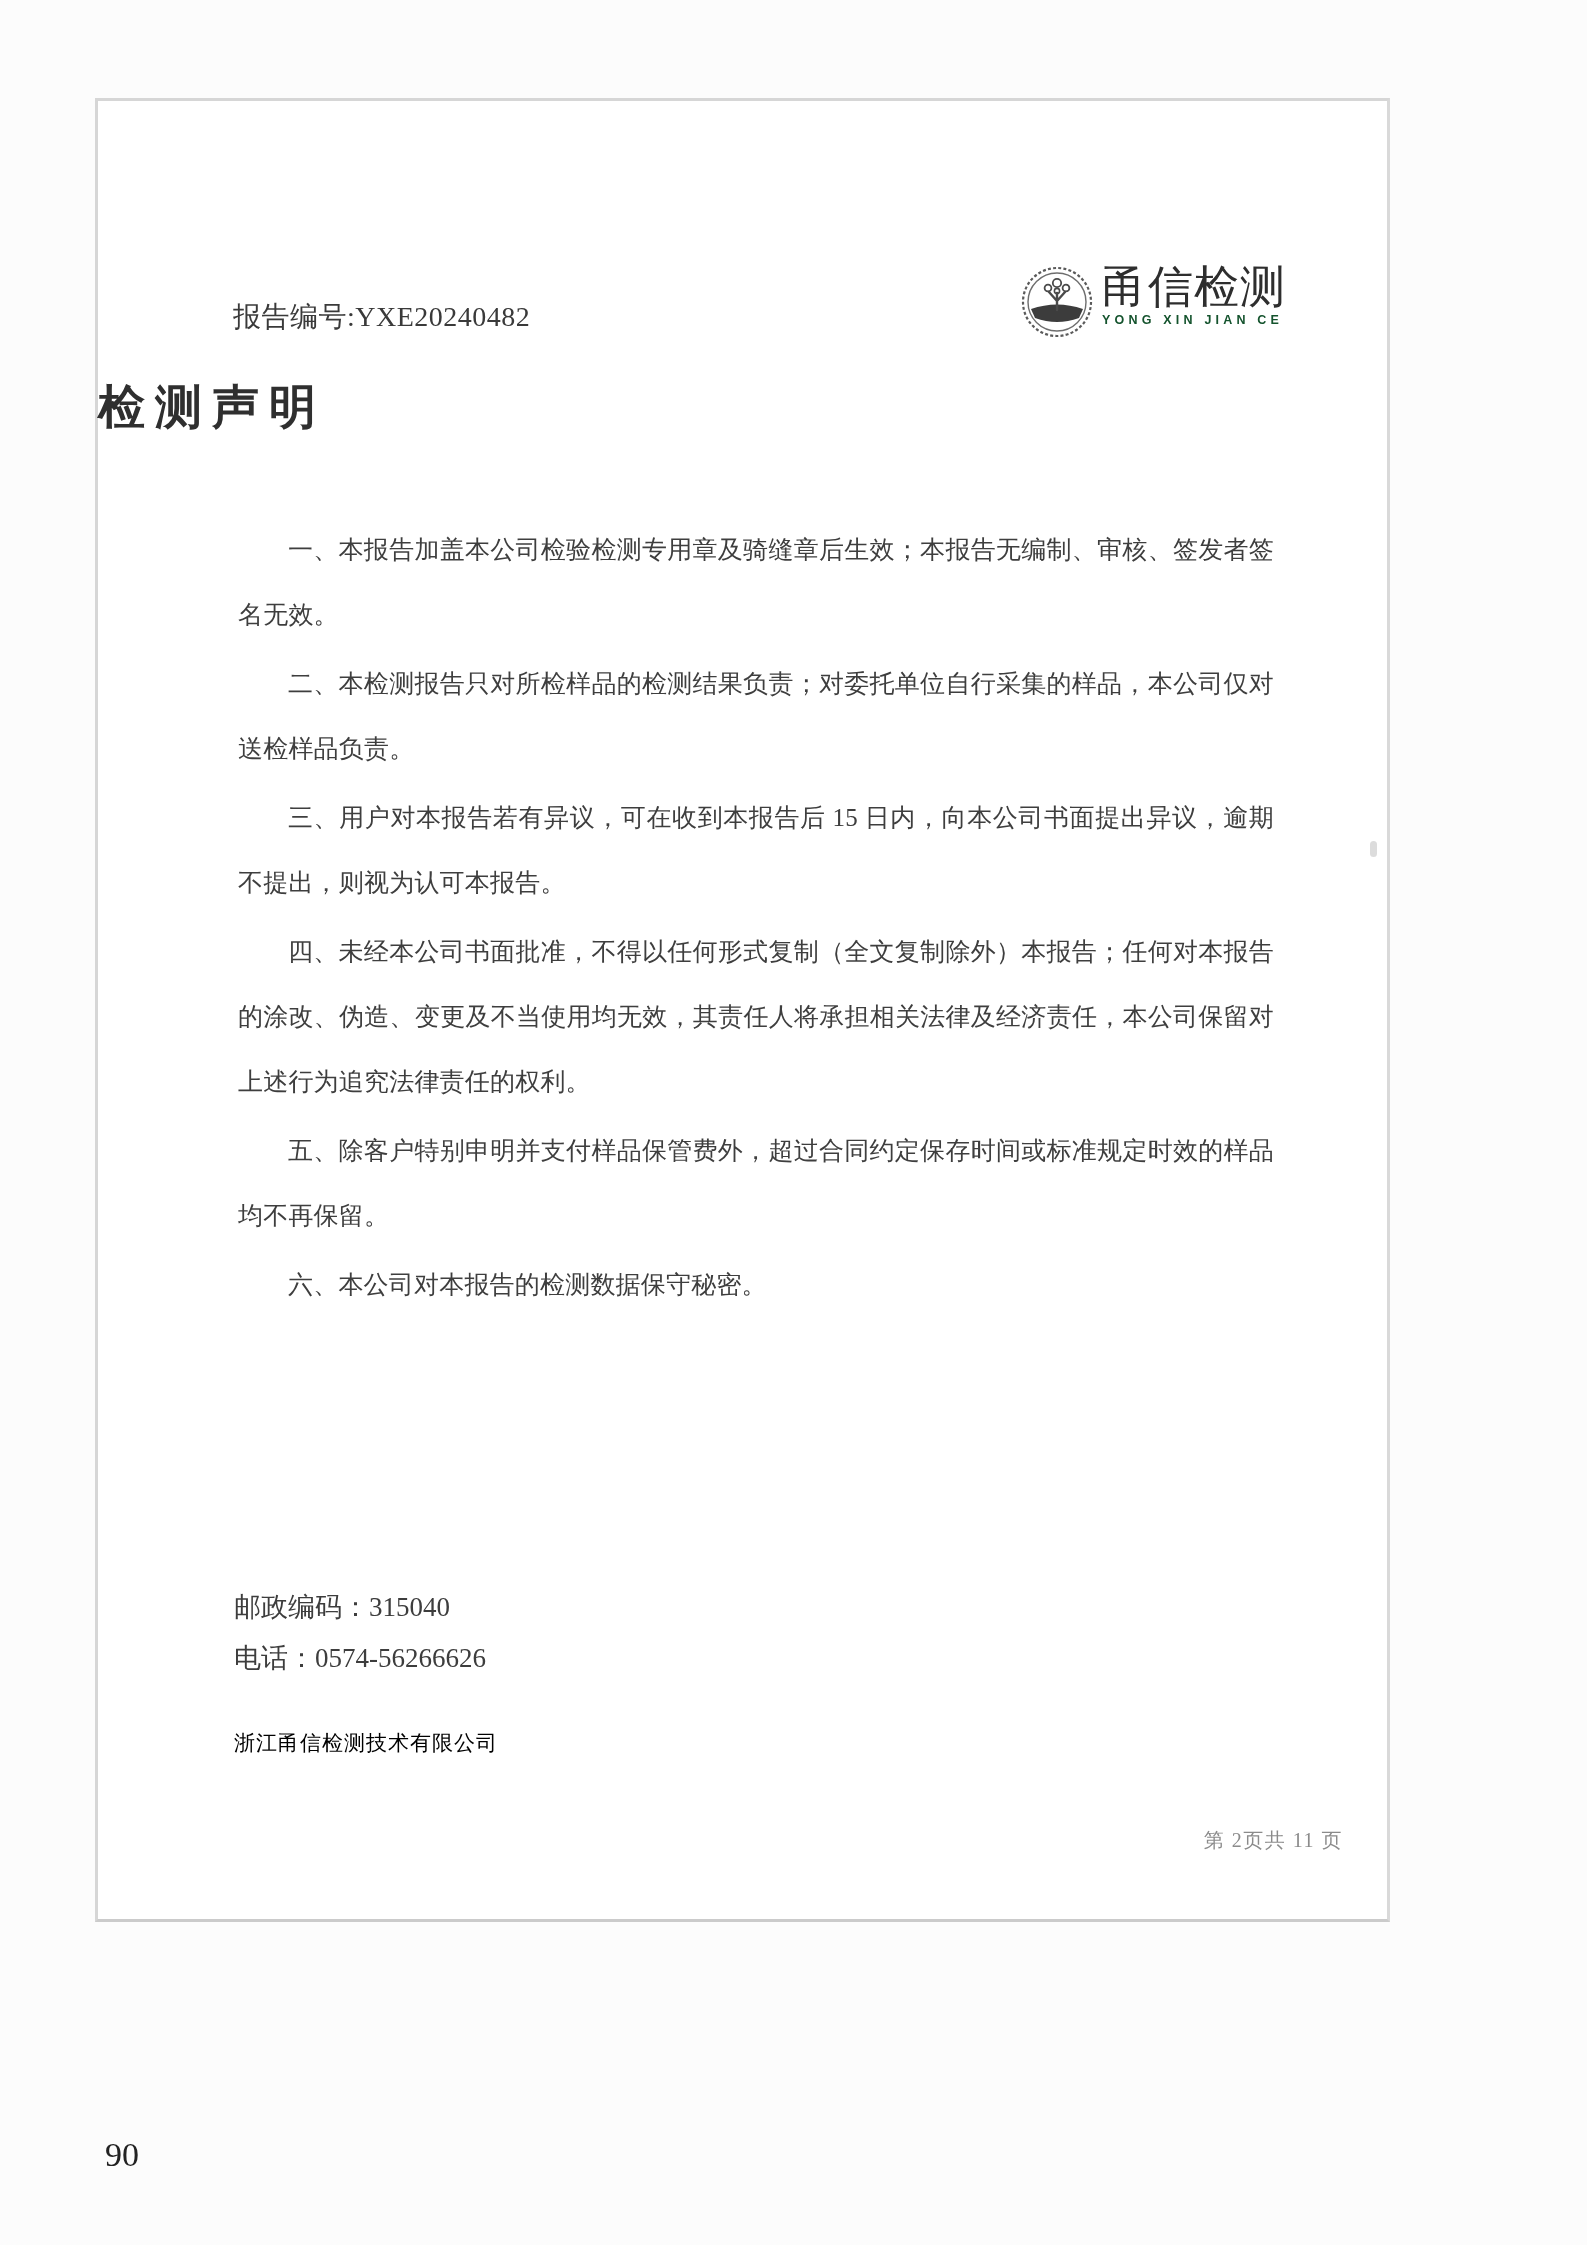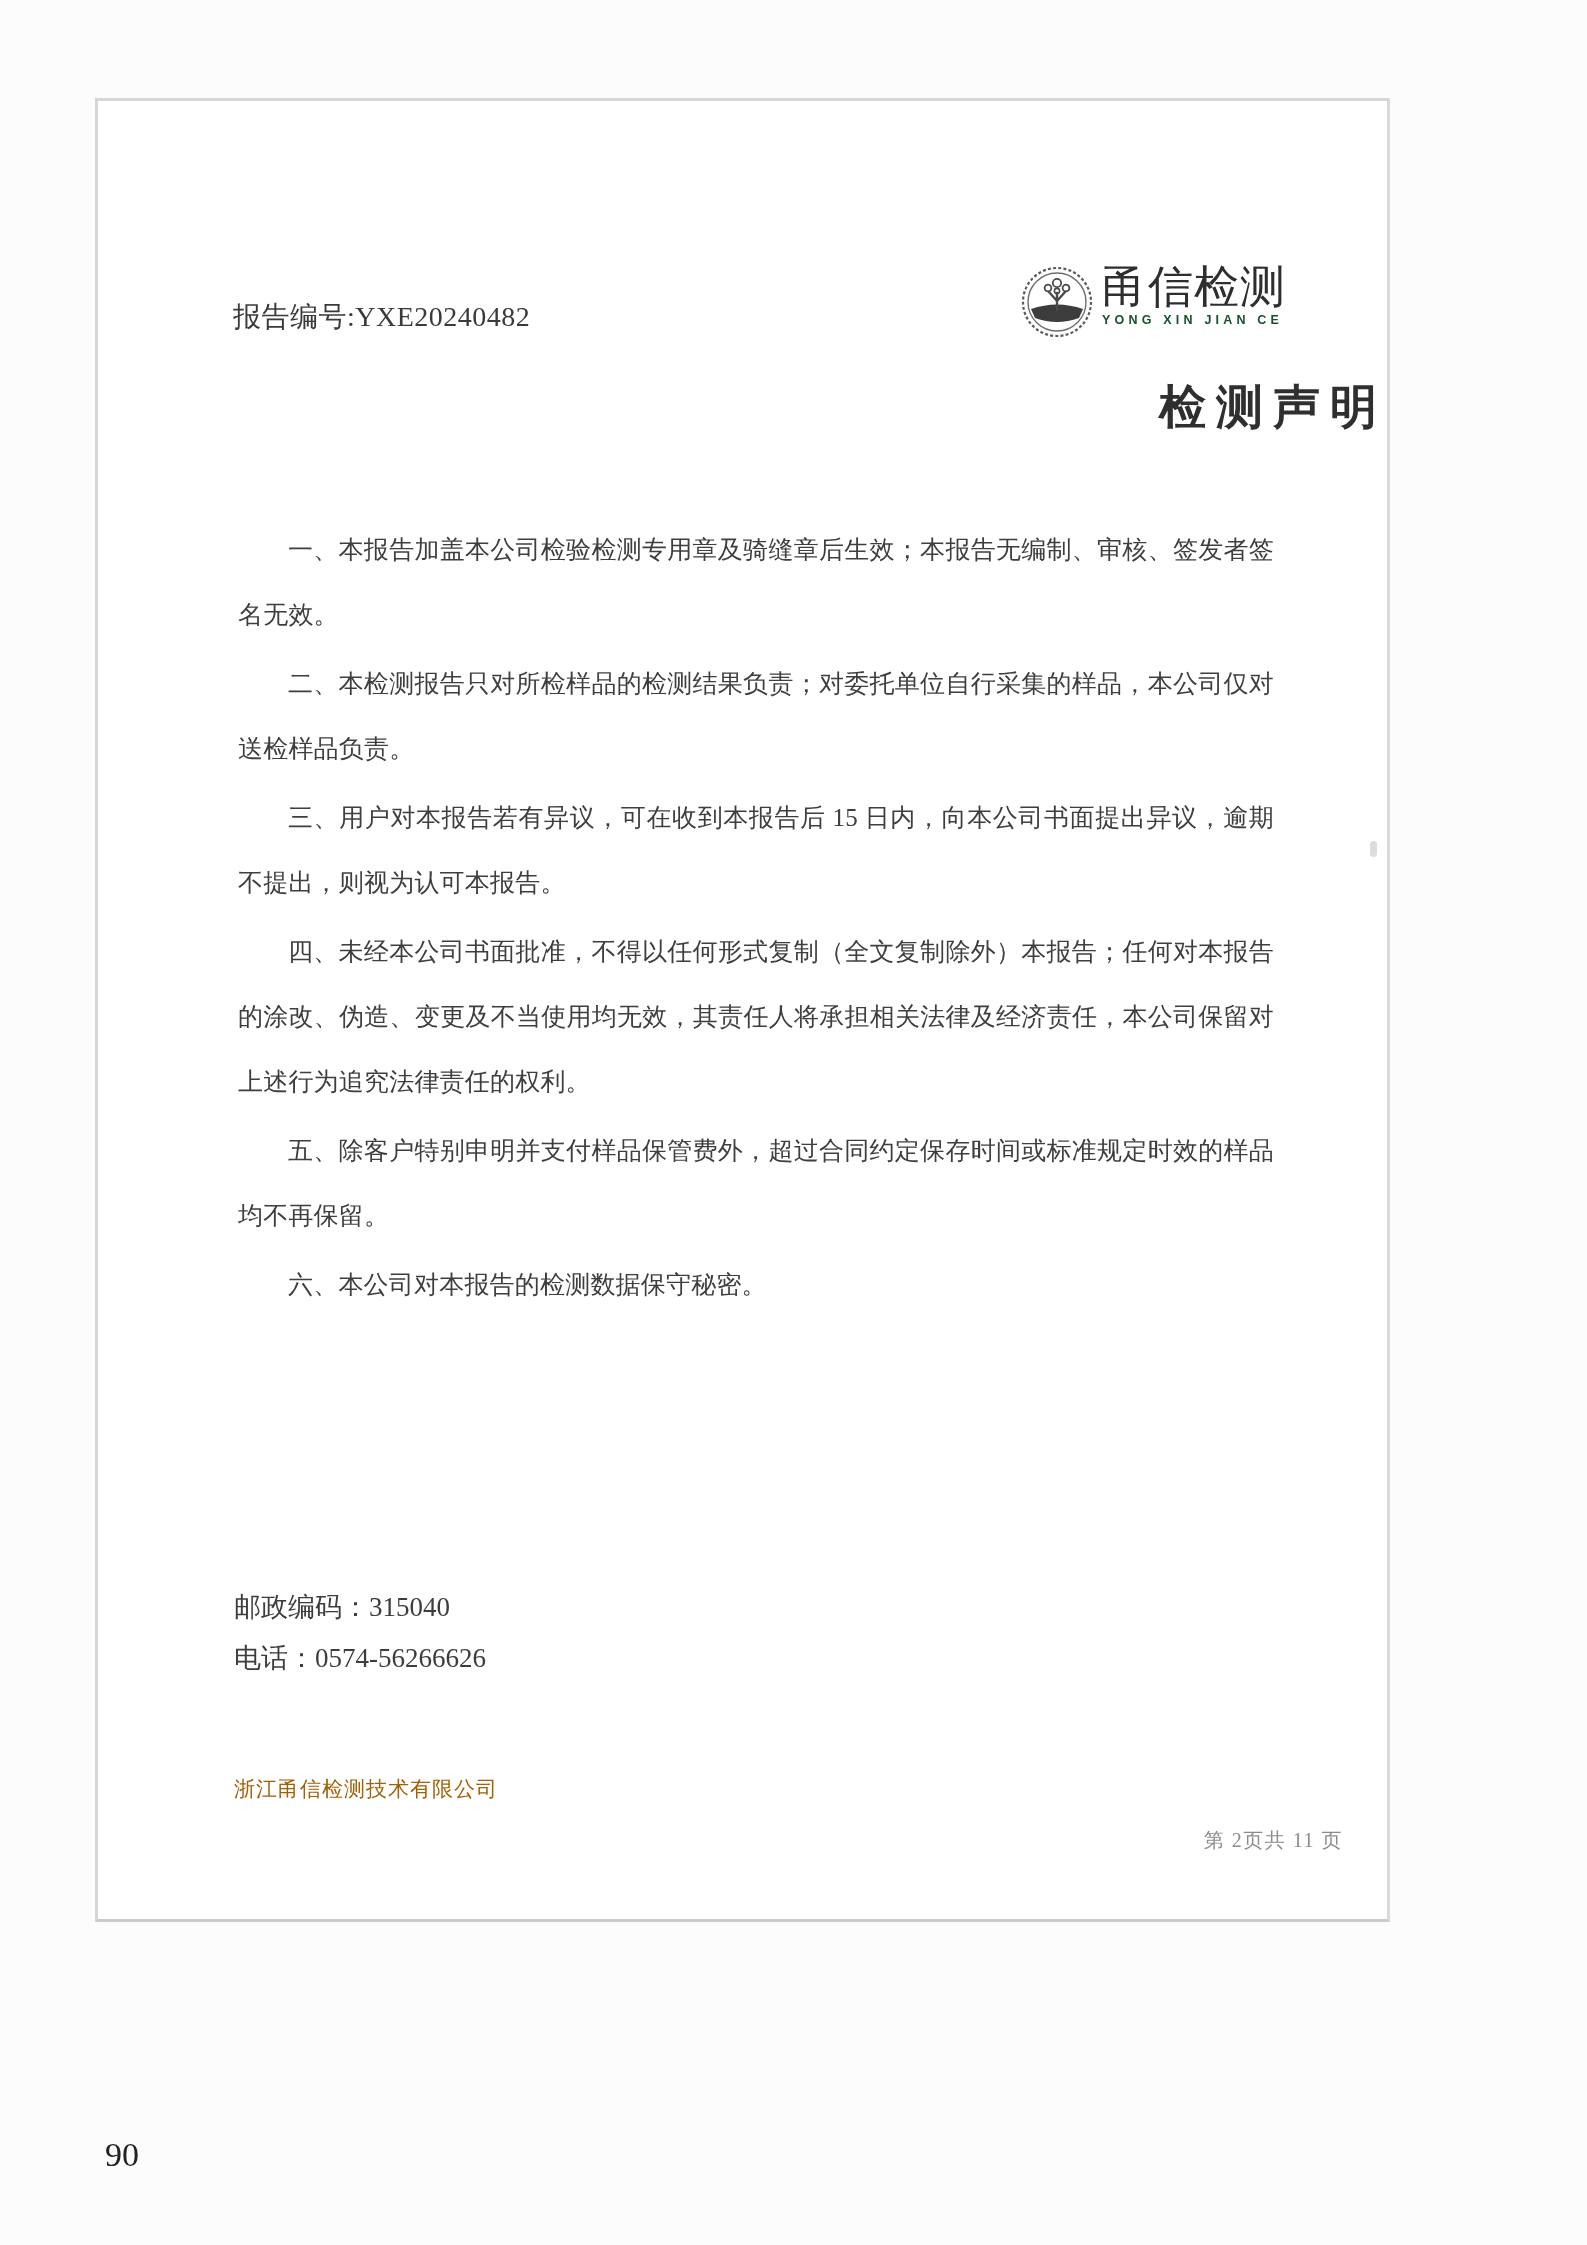--- a/index.html
+++ b/index.html
@@ -72,21 +72,21 @@
     color: #14532d;
     margin-top: 3px;
     white-space: nowrap;
   }
   .doc-title {
     position: absolute;
     left: 0;
     right: 0;
     top: 275px;
     margin: 0;
-    text-align: right;
+    text-align: left;
     font-size: 47px;
     font-weight: 700;
     letter-spacing: 10px;
     color: #2f2f2f;
   }
   
   .clauses {
     position: absolute;
     left: 136px;
     top: 412px;
@@ -105,24 +105,24 @@
     top: 1481px;
     font-size: 27px;
     line-height: 51px;
     color: #3d3d3d;
   }
   .contact p { margin: 0; white-space: pre-wrap; }
   
   .footer-company {
     position: absolute;
     left: 136px;
-    top: 1674px;
+    top: 1628px;
     font-size: 21px;
     letter-spacing: 1px;
-    color: #a16207;
+    color: #000000;
     white-space: nowrap;
     text-align: right;
   }
   .footer-page {
     position: absolute;
     right: 44px;
     top: 1726px;
     font-size: 20px;
     letter-spacing: 1.5px;
     color: #8b8b8b;

